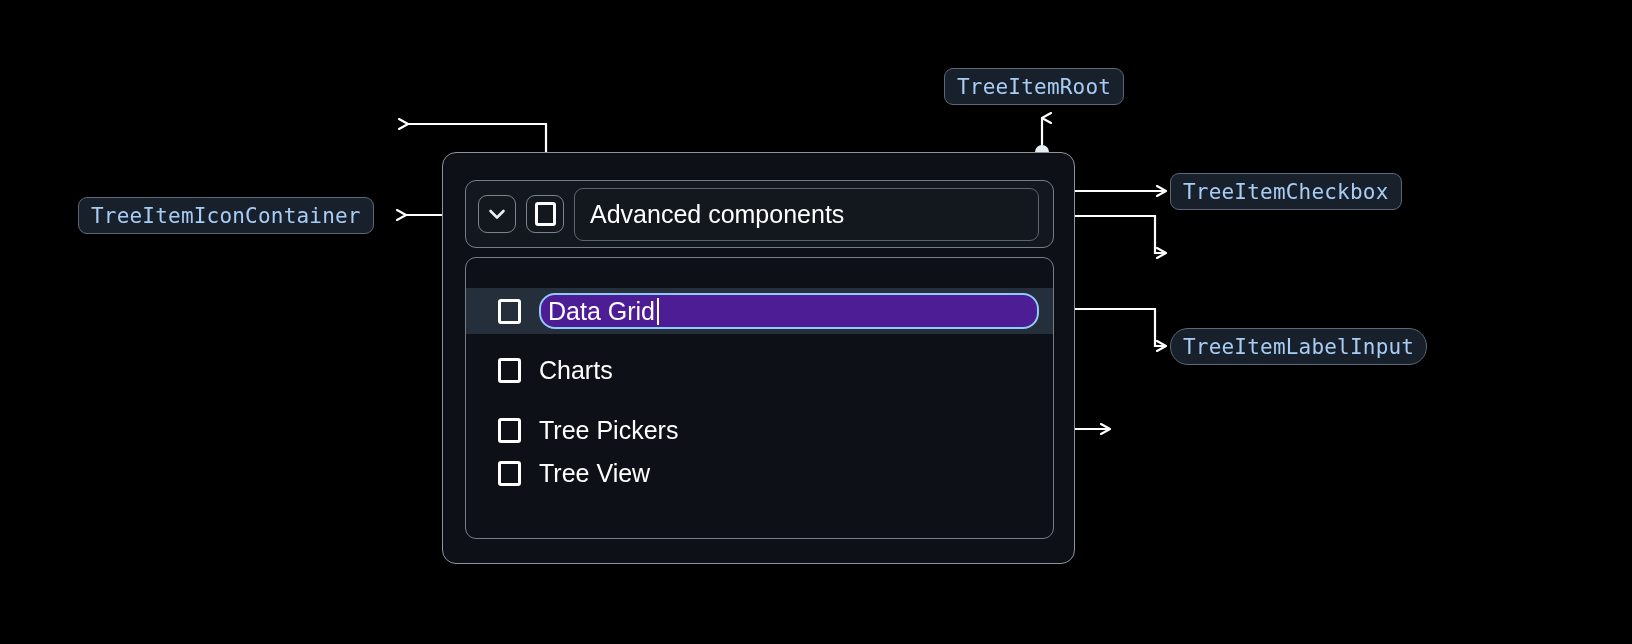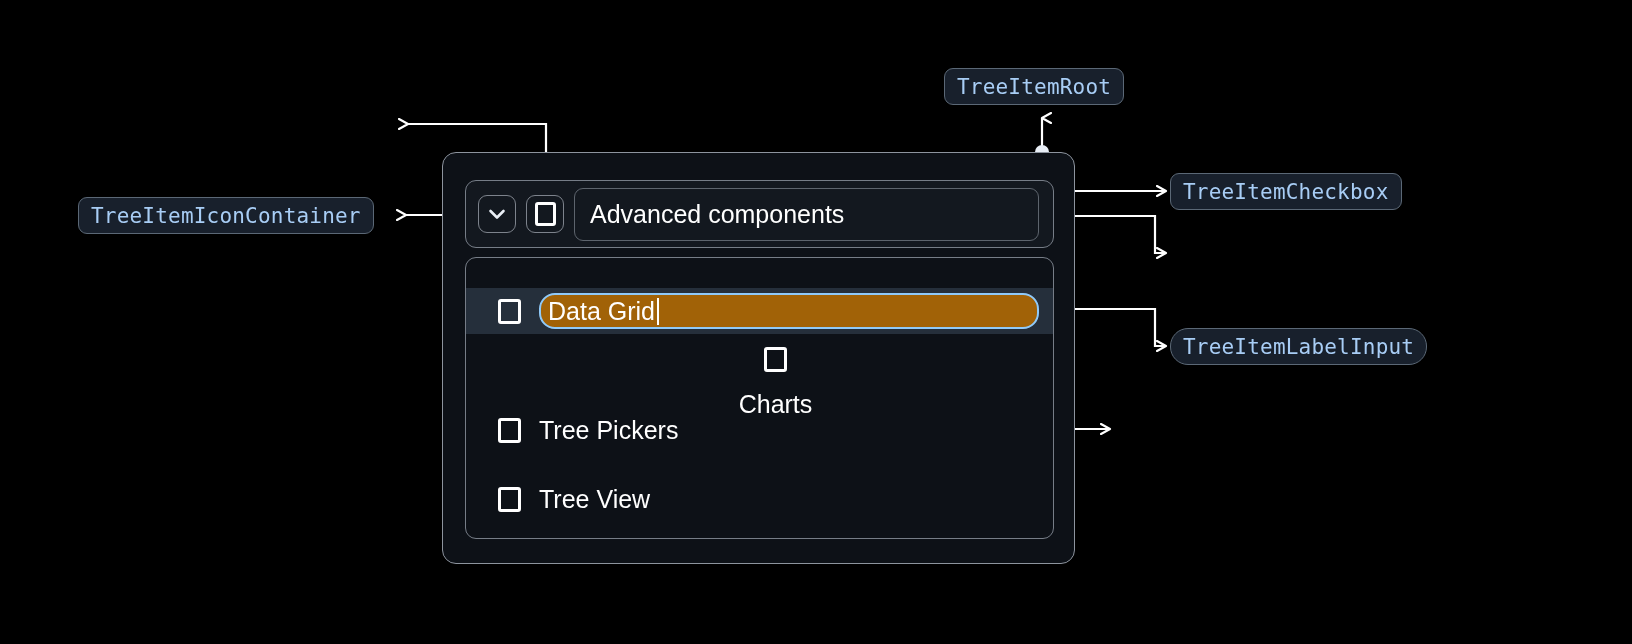--- a/index.html
+++ b/index.html
@@ -122,21 +122,21 @@
   .row-label{
     color:#ffffff;
     font-size:25px;
     white-space:nowrap;
   }
   .row-input{
     flex:1 1 auto;
     margin-right:14px;
     height:36px;
     box-sizing:border-box;
-    background:#a16207;
+    background:#4c1d95;
     border:2px solid #90caf9;
     border-radius:16px;
     display:flex;align-items:center;
     padding-left:7px;
     color:#ffffff;
     font-size:25px;
   }
   .caret{
     display:inline-block;
     width:2px;height:27px;
@@ -231,30 +231,30 @@
   <div id="group-box">
 
     <div class="tree-row selected" style="top:30px;">
       <span class="row-cb"></span>
       <span class="row-input">
         <span>Data Grid</span>
         <span class="caret"></span>
       </span>
     </div>
 
-    <div class="tree-row" style="top:89px;flex-direction:column;">
+    <div class="tree-row" style="top:89px;">
       <span class="row-cb"></span>
       <span class="row-label">Charts</span>
     </div>
 
     <div class="tree-row" style="top:149px;">
       <span class="row-cb"></span>
       <span class="row-label">Tree Pickers</span>
     </div>
 
-    <div class="tree-row" style="top:218px;">
+    <div class="tree-row" style="top:192px;">
       <span class="row-cb"></span>
       <span class="row-label">Tree View</span>
     </div>
 
   </div>
 
 </div>
 
 </body></html>

